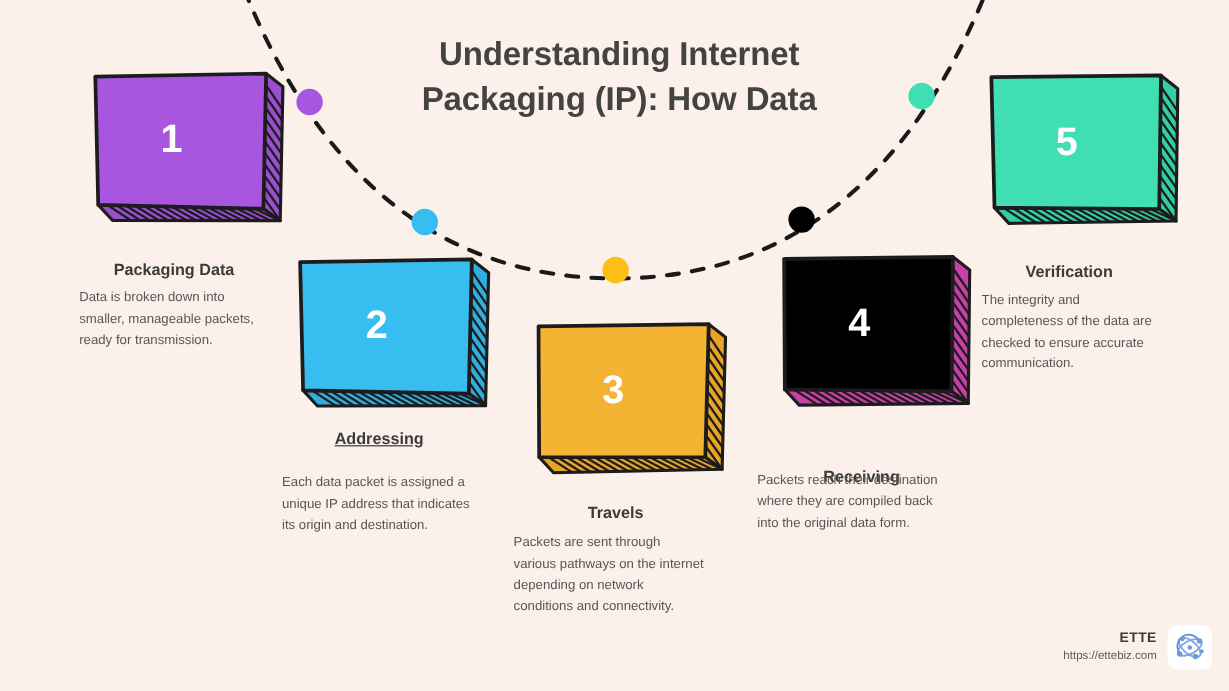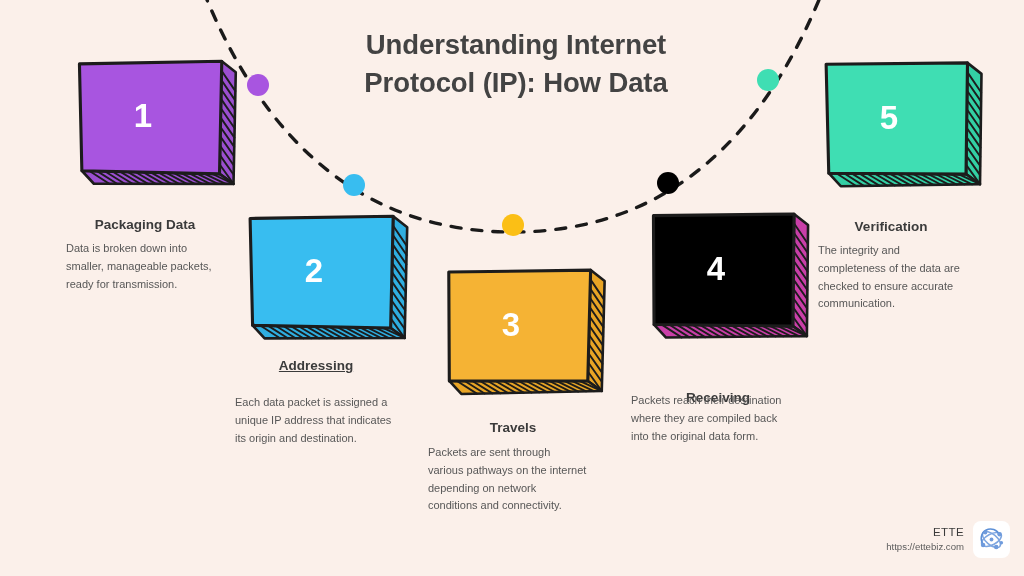--- a/index.html
+++ b/index.html
@@ -93,21 +93,21 @@
     right:14px;
     bottom:18px;
     display:flex;
     align-items:center;
     gap:9px;
     z-index:5;
   }
   #brand-text { text-align:right; }
   #brand-name {
     font-size:11.5px;
-    font-weight:normal;
+    font-weight:bold;
     color:#3B3B3B;
     letter-spacing:0.4px;
     line-height:1.35;
   }
   #brand-url {
     font-size:9.6px;
     color:#5C5C5C;
     line-height:1.35;
     text-align:right;
   }
@@ -131,21 +131,21 @@
         <circle cx="258" cy="85" r="11" fill="#A855E0"></circle>
         <circle cx="354" cy="185" r="11" fill="#38BDF0"></circle>
         <circle cx="513" cy="225" r="11" fill="#FBBF15"></circle>
         <circle cx="668" cy="183" r="11" fill="#D martial"></circle>
         <circle cx="768" cy="80" r="11" fill="#3FDEB3"></circle>
       </g>
   </svg>
 
   <div id="title" style="color: rgb(67, 67, 67);">
     <span class="tline">Understanding Internet</span>
-    <span class="tline">Protocol (IP): How Data</span>
+    <span class="tline">Packaging (IP): How Data</span>
   </div>
 
   <div class="step" style="left:72px; top:58px; width:210px;">
     <div class="card-wrap" style="left:2px; top:0;">
         <svg class="card-svg" width="168" height="135" viewBox="0 0 168 135">
           <path d="M 147.76775548696844,3.316426611796982 L 161.76775548696844,14.316426611796981 L 159.50655864197532,125.92457133058986 L 145.50655864197532,115.92457133058986 Z" fill="#9B4FD0" stroke="#1C1C1C" stroke-width="2.6" stroke-linejoin="round"></path>
           <line x1="147.57932241655234" y1="12.700438671696386" x2="161.38712068472793" y2="33.10379763946045" stroke="#1C1C1C" stroke-width="1.9" stroke-linecap="round"></line>
           <line x1="147.39088934613625" y1="22.08445073159579" x2="161.19868761431184" y2="42.404476366026515" stroke="#1C1C1C" stroke-width="1.9" stroke-linecap="round"></line>
           <line x1="147.20245627572015" y1="31.4684627914952" x2="161.01025454389574" y2="51.70515509259259" stroke="#1C1C1C" stroke-width="1.9" stroke-linecap="round"></line>
           <line x1="147.01402320530406" y1="40.852474851394604" x2="160.82182147347964" y2="61.00583381915867" stroke="#1C1C1C" stroke-width="1.9" stroke-linecap="round"></line>

